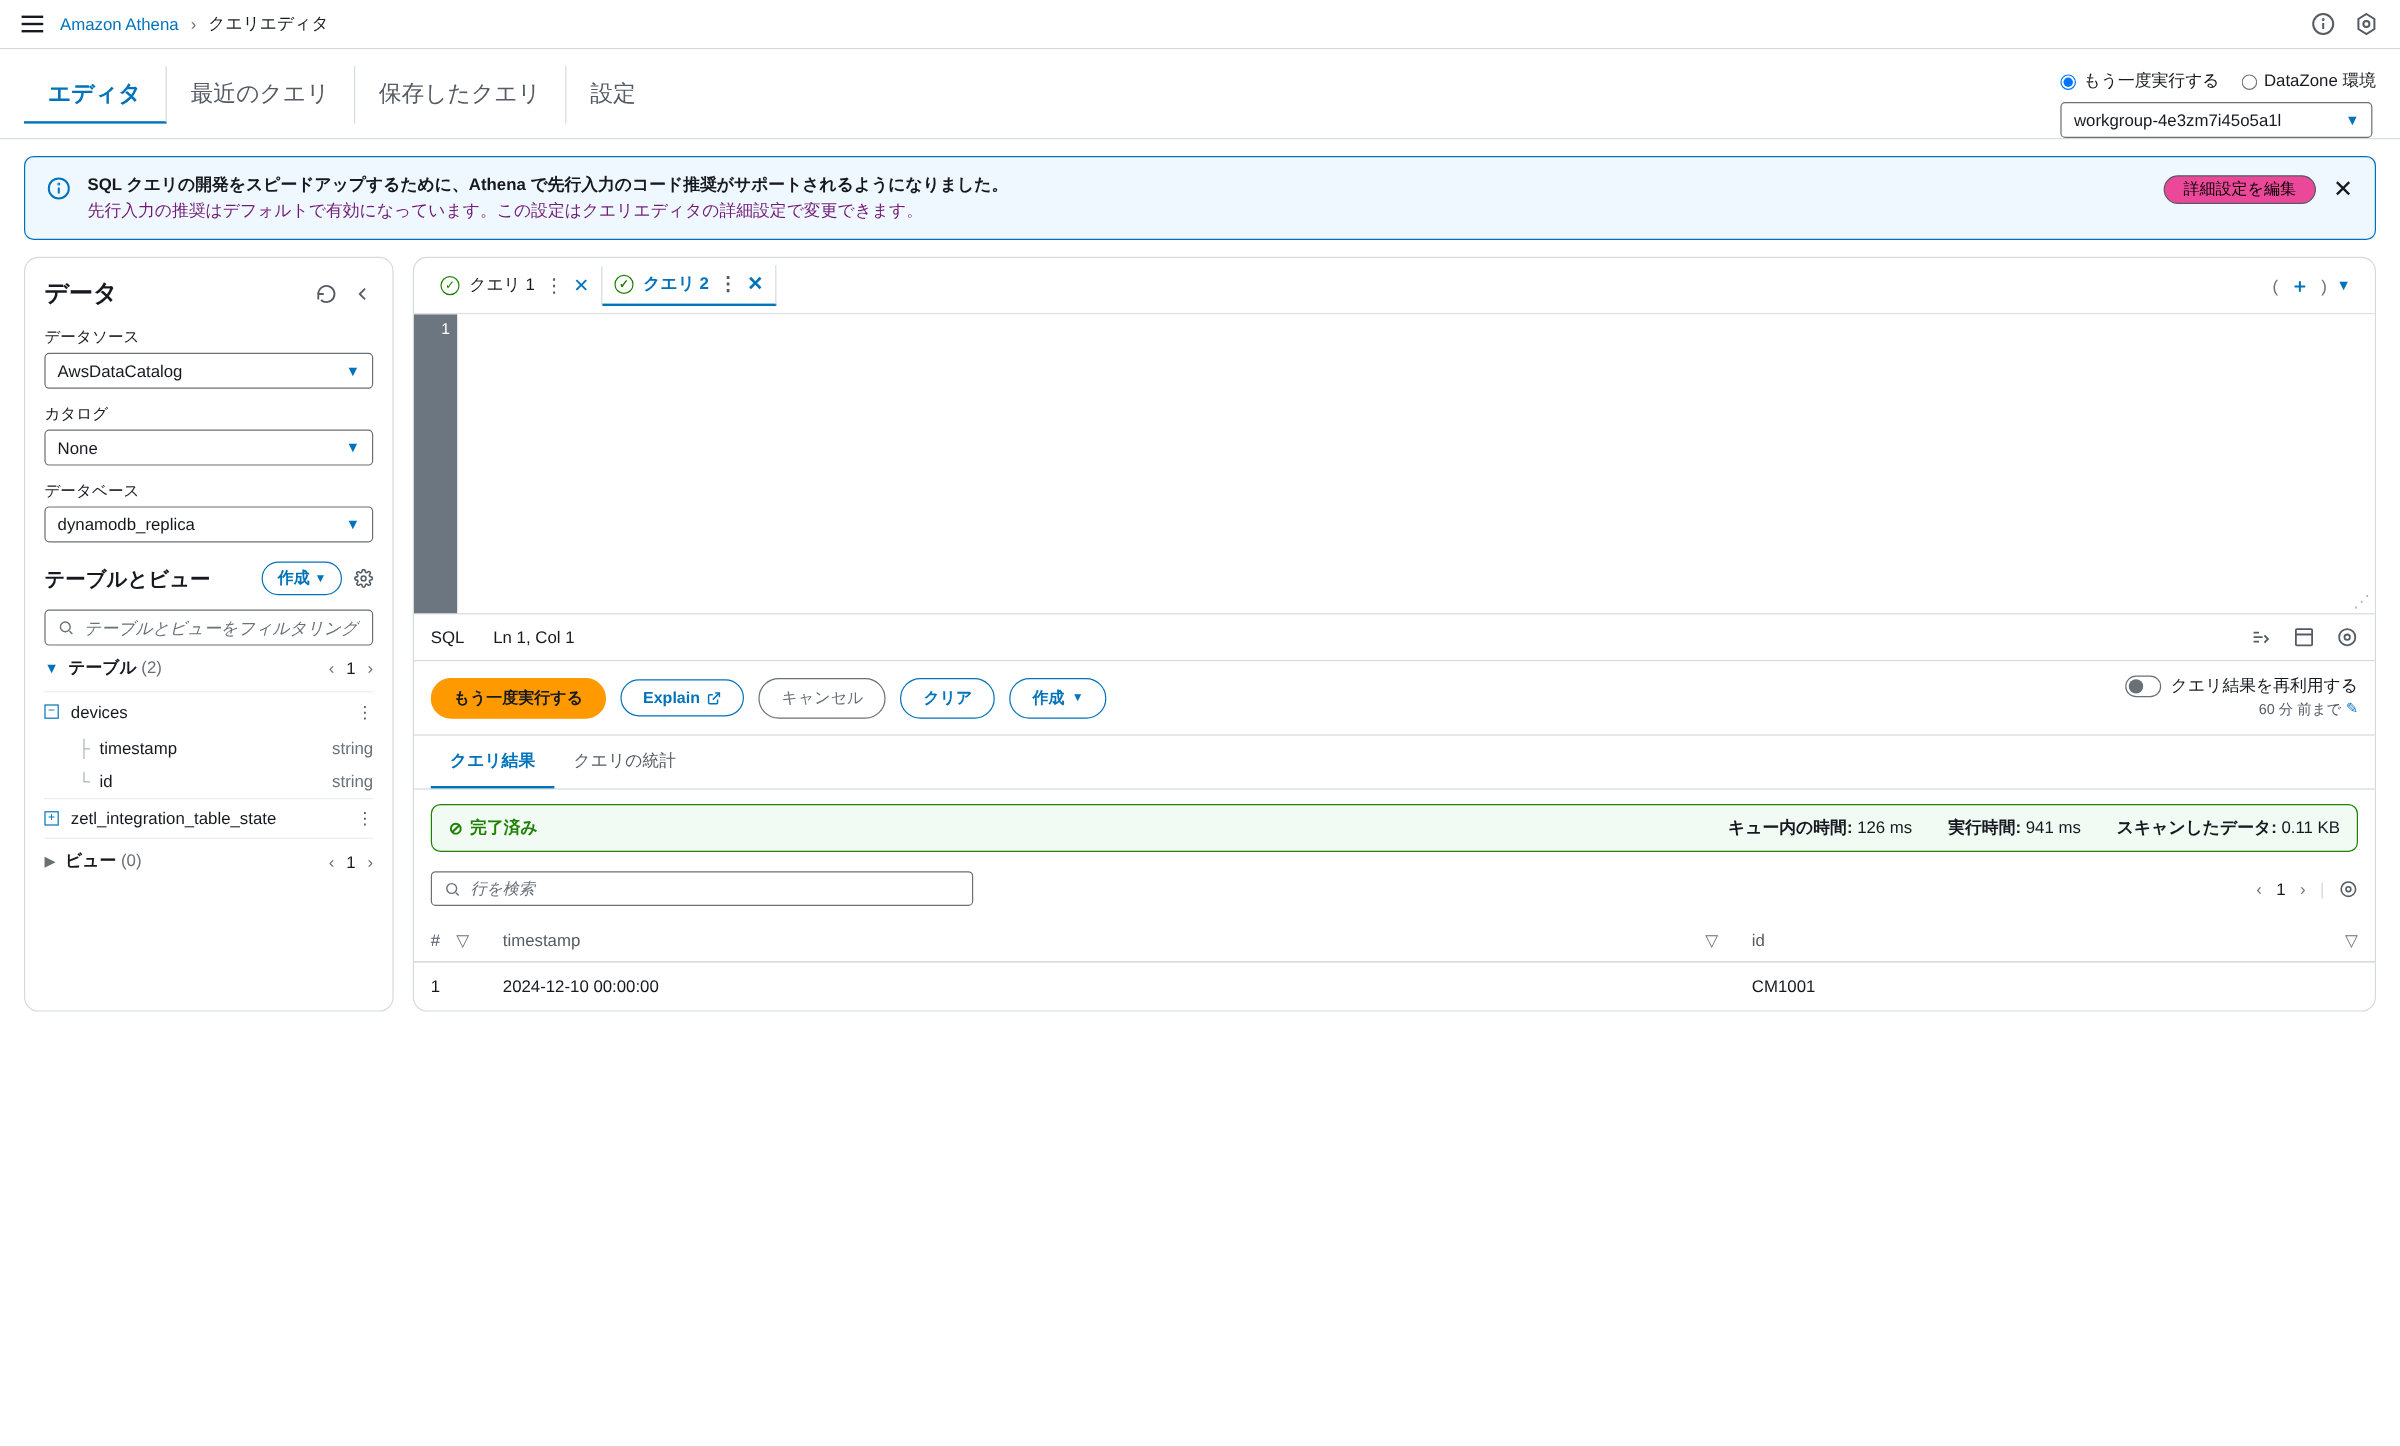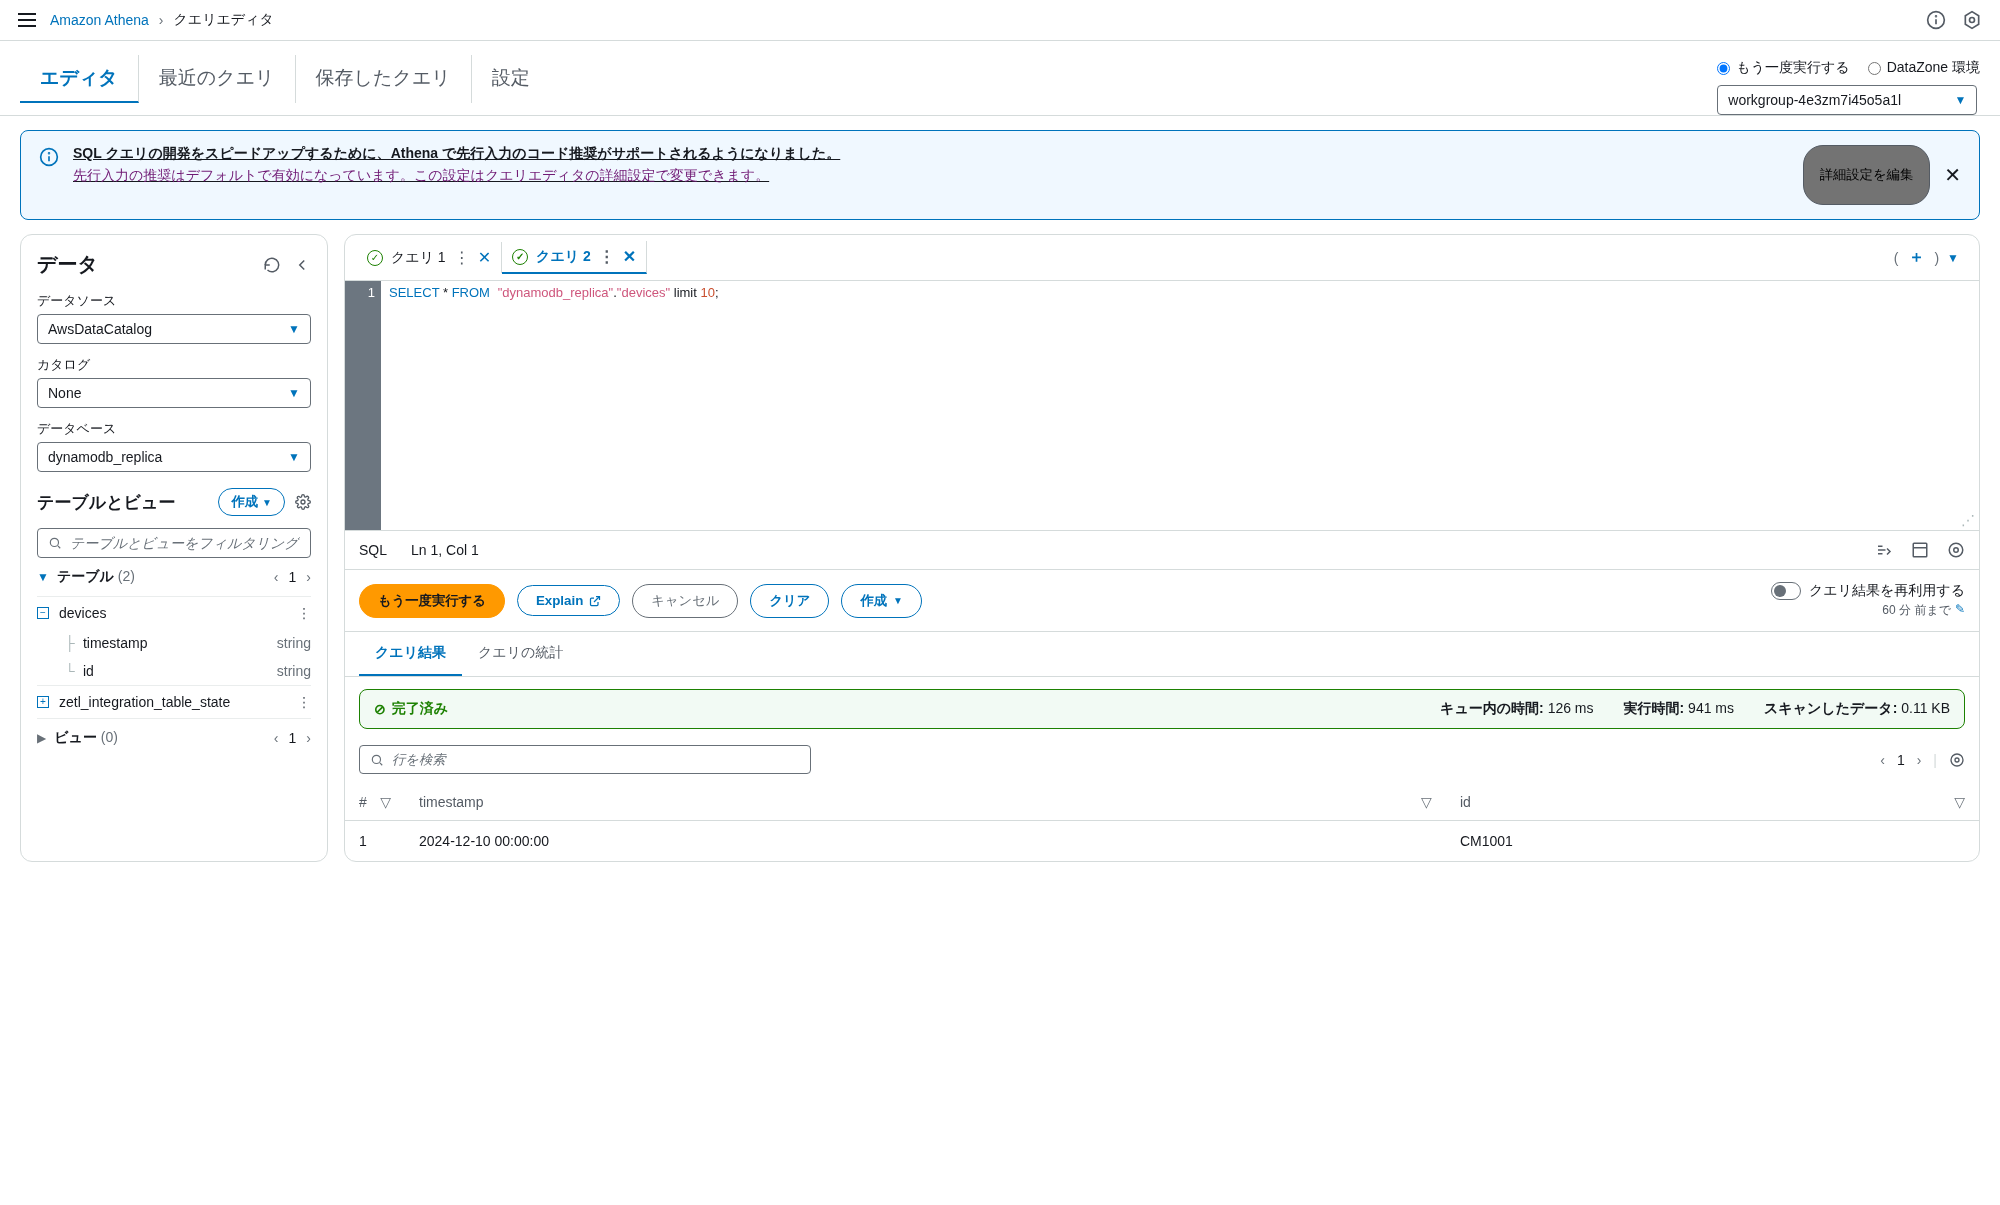--- a/index.html
+++ b/index.html
@@ -24,25 +24,25 @@
 .tabstrip .tab.active { color: #0073bb; font-weight: 700; border-bottom: 2px solid #0073bb; }
 .tabstrip-right { display: flex; flex-direction: column; gap: 8px; align-items: flex-start; padding-top: 4px; }
 .radio-row { display: flex; gap: 18px; font-size: 14px; }
 .radio-row label { display: flex; gap: 6px; align-items: center; cursor: pointer; }
 .select { border: 1px solid #687078; border-radius: 4px; padding: 6px 10px; min-width: 260px; display: flex; justify-content: space-between; align-items: center; cursor: pointer; background:#fff; }
 .select .caret { color: #0073bb; font-size: 12px; }
 
 
 .info-banner { margin: 14px 20px; border: 1px solid #0073bb; background: #f0f8ff; border-radius: 8px; padding: 14px 18px; display: flex; align-items: flex-start; gap: 14px; }
 .info-banner .icon { color: #0073bb; flex-shrink: 0; margin-top:2px; }
-.info-banner .content { flex: 1; text-decoration: underline; }
+.info-banner .content { flex: 1; }
 .info-banner .title { font-weight: 700; margin-bottom: 4px; }
 .info-banner .desc { color: #701a75; }
 .info-banner .actions { display: flex; gap: 14px; align-items: center; }
-.btn-outline { border: 1px solid #545b64; border-radius: 20px; padding: 20px 16px; background: #737373; cursor: pointer; white-space: nowrap; }
+.btn-outline { border: 1px solid #545b64; border-radius: 20px; padding: 2px 16px; background: #ec4899; cursor: pointer; white-space: nowrap; }
 .close-x { cursor: pointer; font-size: 20px; color: #16191f; }
 
 
 .main { display: flex; gap: 16px; padding: 0 20px 20px 20px; }
 .sidebar { width: 308px; border: 1px solid #d5dbdb; border-radius: 12px; padding: 16px; flex-shrink: 0; }
 .sidebar-header { display: flex; justify-content: space-between; align-items: center; margin-bottom: 14px; }
 .sidebar-header h2 { font-size: 20px; font-weight: 700; }
 .sidebar-header .icons { display: flex; gap: 12px; color: #545b64; }
 .sidebar label.small { font-size: 13px; color: #16191f; font-weight:400; display:block; margin-bottom:4px;}
 .sidebar .select { width: 100%; margin-bottom: 12px; }
@@ -313,21 +313,20 @@
       </div>
       <div class="spacer"></div>
       <span class="paren">(</span>
       <span class="add">＋</span>
       <span class="paren">)</span>
       <span class="more-caret">▼</span>
     </div>
 
     <div class="code-area">
       <div class="gutter"><span>1</span></div>
-      <div class="code"><span class="kw">SELECT</span><span> * </span><span class="kw">FROM</span> <span class="str">"dynamodb_replica"</span><span>.</span><span class="str">"devices"</span><span> limit </span><span class="num">10</span><span>;</span></div>
       <div class="resize-handle">⋰</div>
     </div>
 
     <div class="status-bar">
       <span>SQL</span>
       <span>Ln 1, Col 1</span>
       <div class="right-icons">
         <svg width="18" height="18" viewBox="0 0 24 24" fill="none" stroke="currentColor" stroke-width="2">
             <polyline points="4 7 10 7"></polyline>
             <polyline points="4 12 14 12"></polyline>

